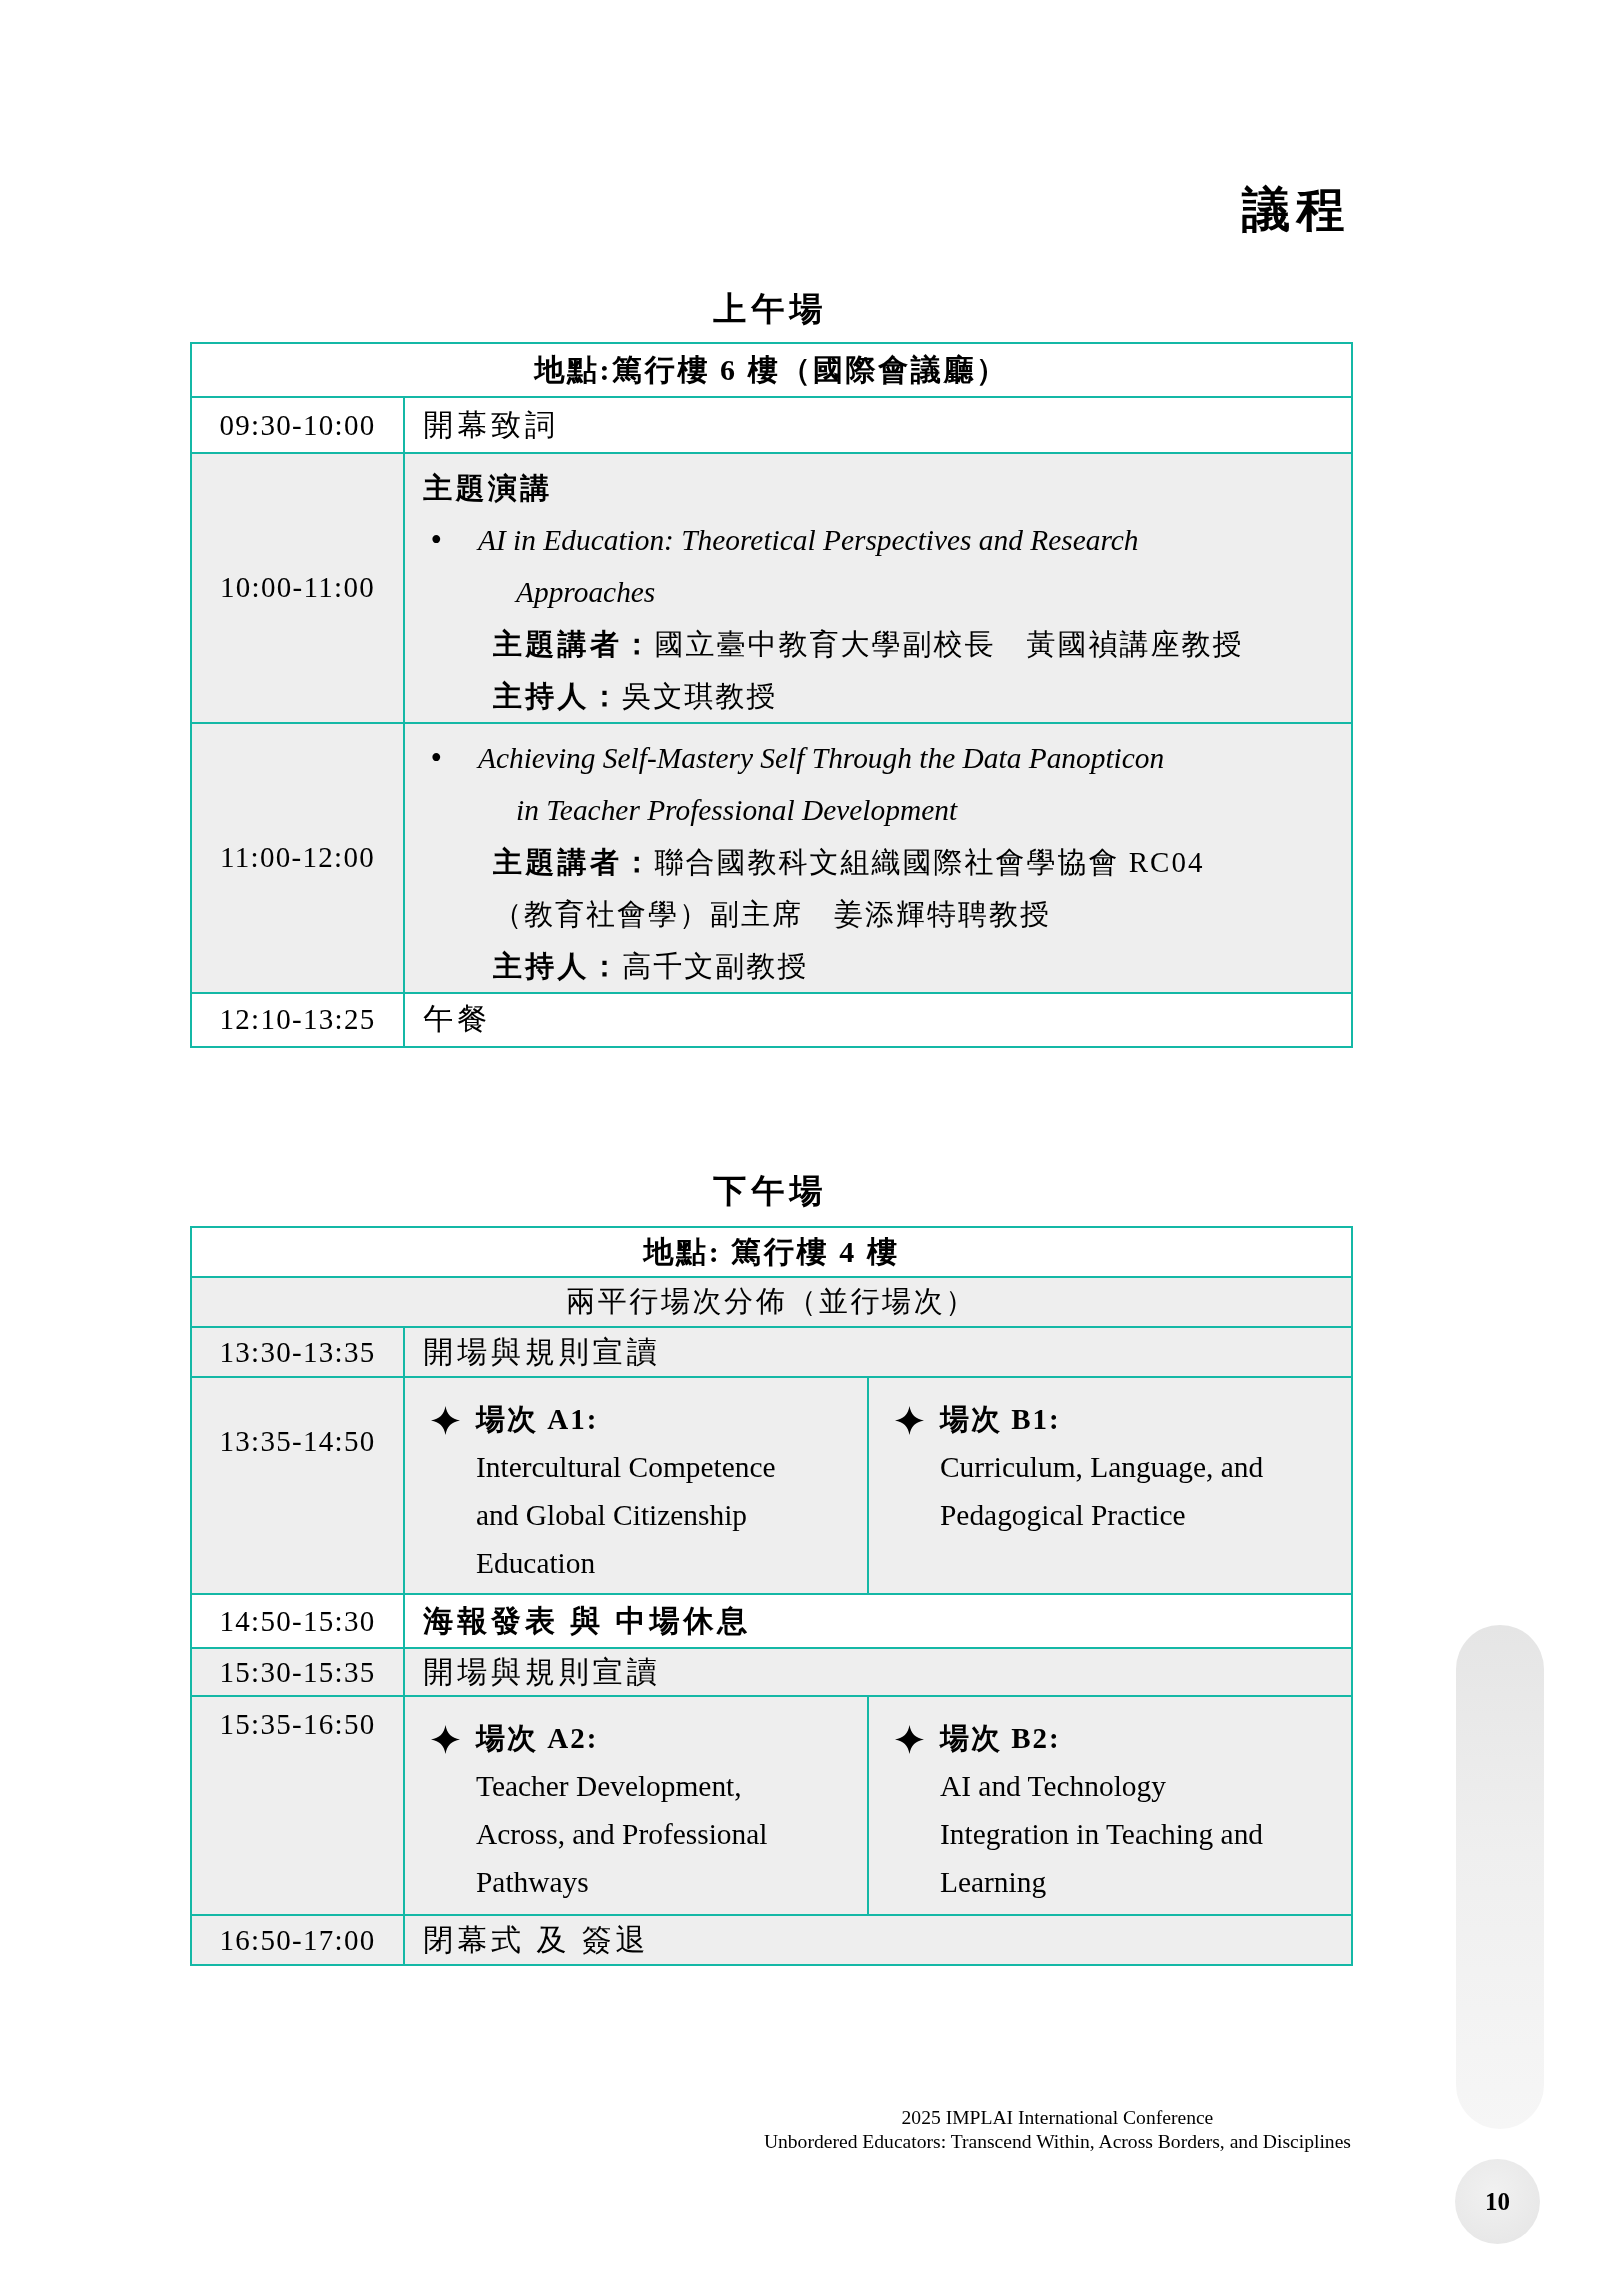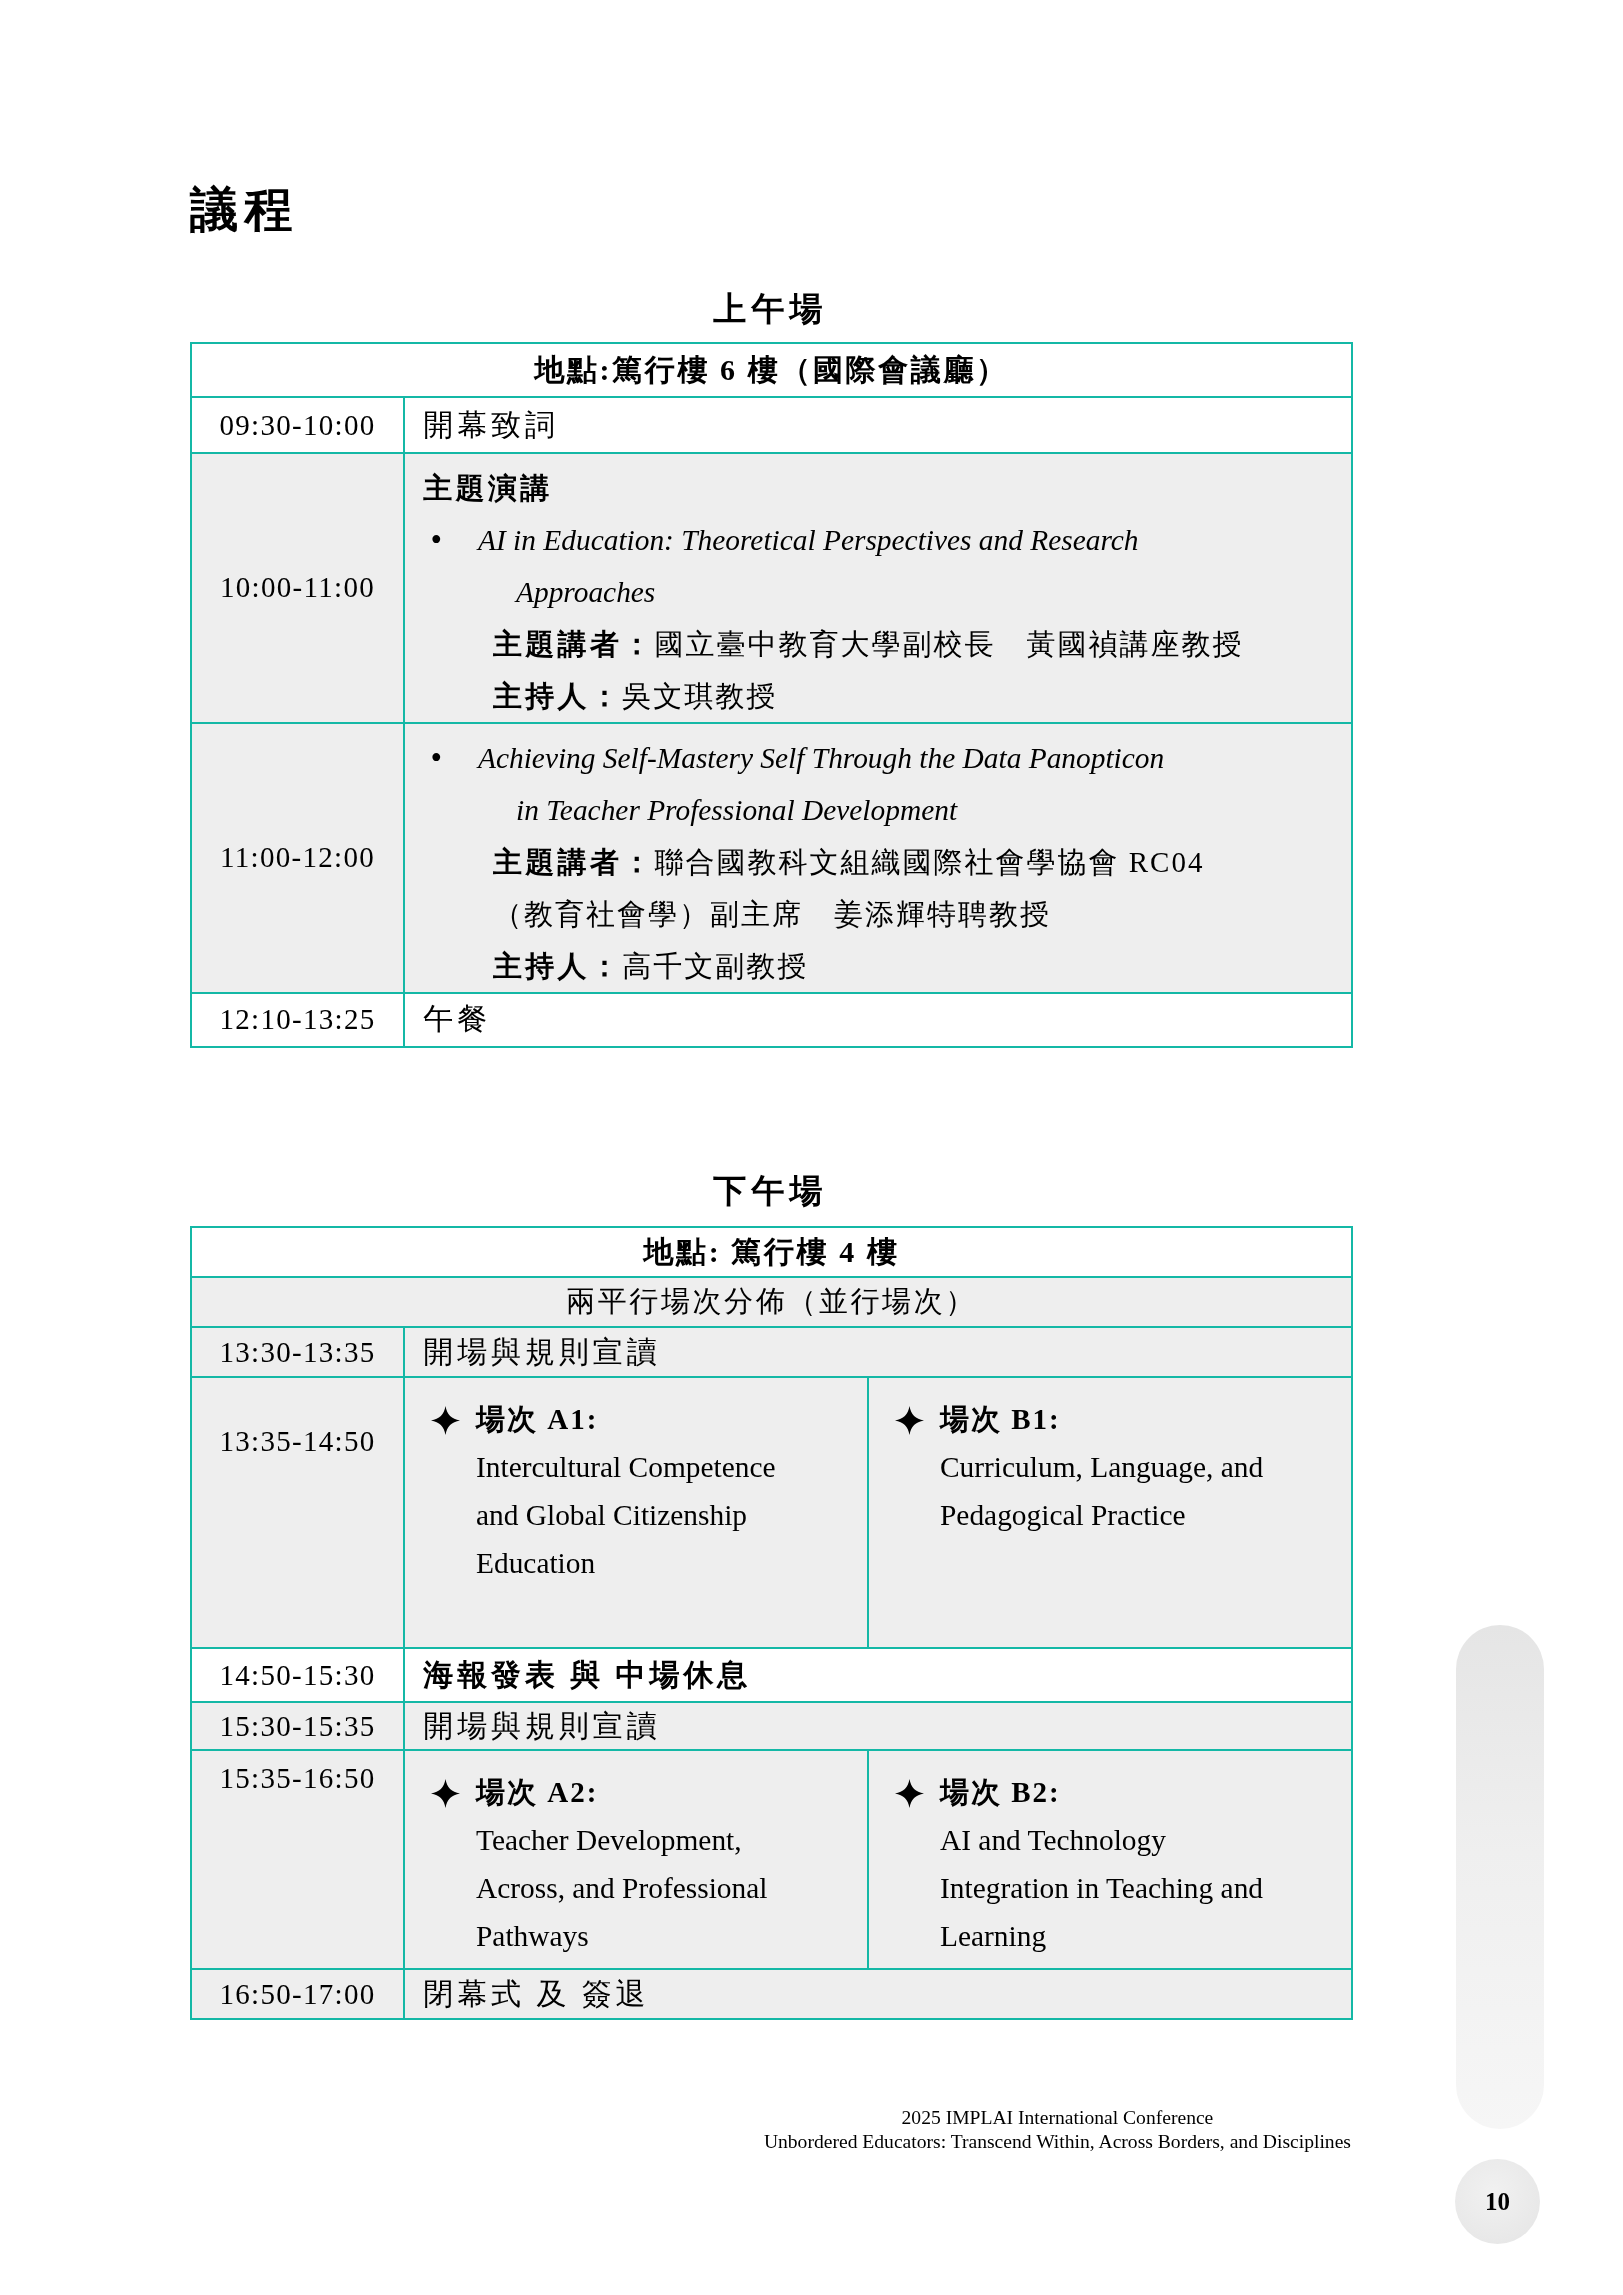--- a/index.html
+++ b/index.html
@@ -3,21 +3,21 @@
 <meta charset="utf-8">
 <style>
   html, body { margin: 0; padding: 0; }
   body {
     width: 1623px; height: 2295px; position: relative; background: #ffffff;
     font-family: "Liberation Serif", "DejaVu Serif", serif; color: #000;
   }
 
   .page-title {
     position: absolute; left: 190px; top: 178px; width: 1161px;
-    font-size: 48px; font-weight: bold; text-align: left; letter-spacing: 6.5px; margin: 0;
+    font-size: 48px; font-weight: bold; text-align: right; letter-spacing: 6.5px; margin: 0;
   }
   .session-heading {
     position: absolute; left: 190px; width: 1161px; margin: 0;
     font-size: 33px; font-weight: bold; text-align: center; letter-spacing: 5.2px;
   }
   #morning-heading { top: 287px; }
   #afternoon-heading { top: 1169px; }
 
   table.agenda {
     position: absolute; left: 190px; width: 1161px;
@@ -157,21 +157,21 @@
       <tr style="height:50px">
     <td colspan="3" class="loc-cell">地點: 篤行樓 4 樓</td>
   </tr>
   <tr class="shaded" style="height:50px">
     <td colspan="3" class="note-cell">兩平行場次分佈（並行場次）</td>
   </tr>
   <tr class="shaded" style="height:50px">
     <td class="time-cell">13:30-13:35</td>
     <td colspan="2" class="text-cell">開場與規則宣讀</td>
   </tr>
-  <tr class="shaded" style="height:271px">
+  <tr class="shaded" style="height:217px">
     <td class="time-cell block-time-1">13:35-14:50</td>
     <td class="session-cell">
       <div class="sess-label-line">
         <svg class="star" viewBox="0 0 24 24">
               <path d="M12 0 C13.2 7 17 10.8 24 12 C17 13.2 13.2 17 12 24 C10.8 17 7 13.2 0 12 C7 10.8 10.8 7 12 0 Z" fill="#000"></path>
             </svg>
         <span>場次 A1:</span>
       </div>
       <div class="sess-desc">Intercultural Competence</div>
       <div class="sess-desc">and Global Citizenship</div>

